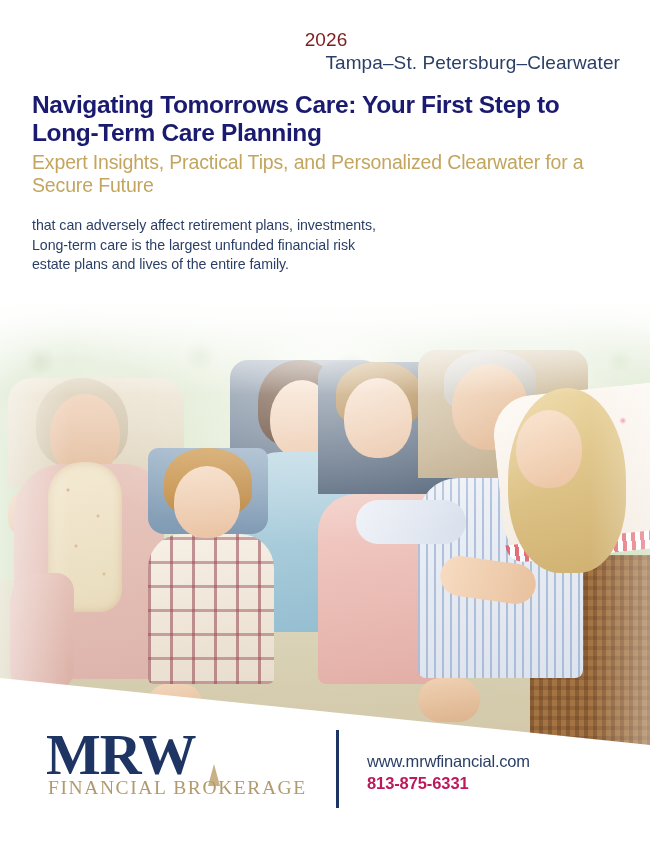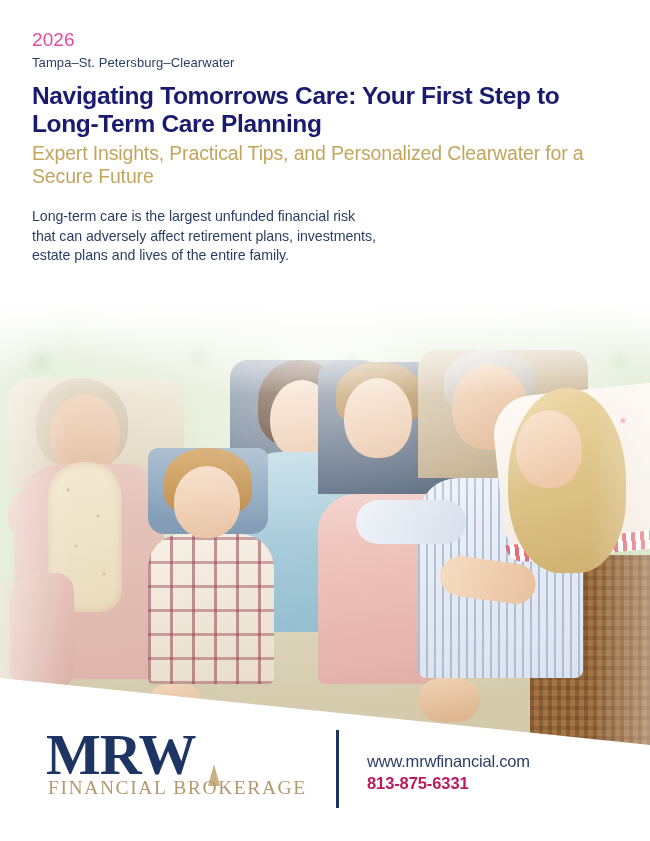--- a/index.html
+++ b/index.html
@@ -23,36 +23,36 @@
   
   .header {
     position: absolute;
     top: 0; left: 0;
     width: 650px;
     padding: 28px 30px 0 32px;
     z-index: 5;
   }
 
   .event-year {
-    text-align: left;
+    text-align: center;
     font-size: 19px;
     line-height: 23px;
-    color: #ec4899;
+    color: #7f1d1d;
     letter-spacing: 0.1px;
     font-weight: 400;
   }
 
   .event-location {
-    text-align: left;
-    font-size: 13px;
+    text-align: right;
+    font-size: 19px;
     line-height: 23px;
     color: #2b3f66;
     letter-spacing: 0.1px;
     font-weight: 400;
-    margin-bottom: 8px;
+    margin-bottom: 17px;
   }
 
   .main-title {
     font-size: 24.5px;
     line-height: 28px;
     font-weight: bold;
     color: #1a1a70;
     letter-spacing: -0.35px;
     margin-bottom: 4px;
     max-width: 580px;
@@ -368,22 +368,22 @@
 <body>
 
 <div class="page">
 
   <div class="header">
     <div class="event-year">2026</div>
     <div class="event-location">Tampa–St. Petersburg–Clearwater</div>
     <h1 class="main-title">Navigating Tomorrows Care: Your First Step to Long-Term Care Planning</h1>
     <h2 class="sub-title">Expert Insights, Practical Tips, and Personalized Clearwater for a Secure Future</h2>
     <div class="body-copy">
+      <span class="ln">that can adversely affect retirement plans, investments,</span>
       <span class="ln">Long-term care is the largest unfunded financial risk</span>
-      <span class="ln">that can adversely affect retirement plans, investments,</span>
       <span class="ln">estate plans and lives of the entire family.</span>
     </div>
   </div>
 
   <div class="photo-band">
     <div class="photo-canvas"></div>
     <div class="foliage"></div>
     <div class="blossoms"></div>
     <div class="wicker"></div>
     <div class="sofa"></div>

